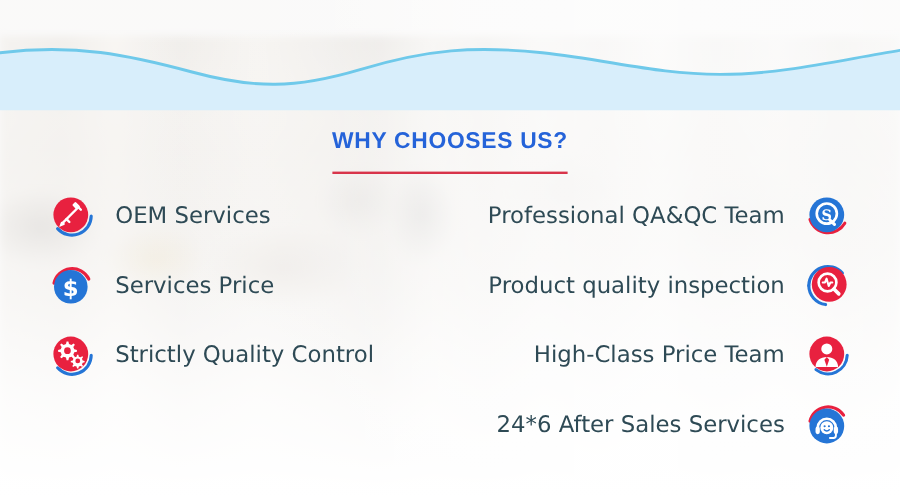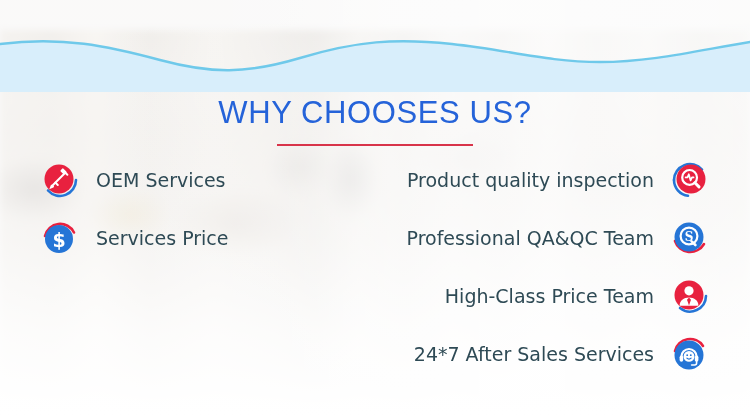--- a/index.html
+++ b/index.html
@@ -85,26 +85,26 @@
 
   
   .heading-wrap {
     position: absolute;
     left: 0;
     top: 92px;
     width: 750px;
     text-align: center;
   }
   .heading {
-    font-size: 31px;
-    font-weight: normal;
+    font-size: 19px;
+    font-weight: bold;
     letter-spacing: .6px;
     color: #2563d9;
     line-height: 1;
-    margin: 5px;
+    margin: 16px;
   }
   .heading-rule {
     width: 196px;
     height: 2px;
     background: #d8344a;
     margin: 16px auto 0;
   }
 
   
   .cols {
@@ -197,68 +197,83 @@
         <span class="badge">
           <svg width="44" height="44" viewBox="0 0 44 44">
             <path d="M7 20 A15.5 15.5 0 0 1 36 16.5" fill="none" stroke="#e8213f" stroke-width="2.6" stroke-linecap="round"></path>
             <circle cx="21" cy="23" r="14" fill="#2575d6"></circle>
             <text x="21" y="30.5" font-family="DejaVu Sans, sans-serif" font-size="19" font-weight="bold" fill="#ffffff" text-anchor="middle">$</text>
           </svg>
         </span>
         <span class="feature-label">Services Price</span>
       </div>
 
+      <div class="feature">
+        <span class="badge">
+          <svg width="44" height="44" viewBox="0 0 44 44">
+            <path d="M38 22 A16 16 0 0 1 10 32.5" fill="none" stroke="#2575d6" stroke-width="2.6" stroke-linecap="round"></path>
+            <circle cx="21" cy="21" r="14.5" fill="#e8213f"></circle>
+            <g fill="#ffffff">
+              <path d="M17.5 10.5 l1.5 0 .5 2.2 2 .8 1.8-1.3 1.1 1.1 -1.3 1.8 .8 2 2.2 .5 0 1.5 -2.2 .5 -.8 2 1.3 1.8 -1.1 1.1 -1.8-1.3 -2 .8 -.5 2.2 -1.5 0 -.5-2.2 -2-.8 -1.8 1.3 -1.1-1.1 1.3-1.8 -.8-2 -2.2-.5 0-1.5 2.2-.5 .8-2 -1.3-1.8 1.1-1.1 1.8 1.3 2-.8 z"></path>
+              <circle cx="18.2" cy="18.2" r="2.8" fill="#e8213f"></circle>
+              <path d="M26.2 21.6 l1.1 0 .4 1.6 1.5 .6 1.3-1 .8 .8 -1 1.3 .6 1.5 1.6 .4 0 1.1 -1.6 .4 -.6 1.5 1 1.3 -.8 .8 -1.3-1 -1.5 .6 -.4 1.6 -1.1 0 -.4-1.6 -1.5-.6 -1.3 1 -.8-.8 1-1.3 -.6-1.5 -1.6-.4 0-1.1 1.6-.4 .6-1.5 -1-1.3 .8-.8 1.3 1 1.5-.6 z"></path>
+              <circle cx="26.8" cy="26.8" r="2" fill="#e8213f"></circle>
+            </g>
+          </svg>
+        </span>
+        <span class="feature-label">Strictly Quality Control</span>
+      </div>
 
 
     </div>
 
     <div class="col col-right">
+
+      <div class="feature">
+        <span class="feature-label">Professional QA&amp;QC Team</span>
+        <span class="badge">
+          <svg width="44" height="44" viewBox="0 0 44 44">
+            <path d="M7 25 A16 16 0 0 0 36 28" fill="none" stroke="#e8213f" stroke-width="2.6" stroke-linecap="round"></path>
+            <circle cx="21" cy="21" r="14.5" fill="#2575d6"></circle>
+            <circle cx="21" cy="20" r="8.4" fill="none" stroke="#ffffff" stroke-width="2.2"></circle>
+            <path d="M23.6 25.4 L27.4 29" stroke="#ffffff" stroke-width="2.6" stroke-linecap="round"></path>
+            <text x="21" y="25" font-family="DejaVu Serif, serif" font-size="12" font-weight="bold" fill="#ffffff" text-anchor="middle">S</text>
+          </svg>
+        </span>
+      </div>
 
       <div class="feature">
         <span class="feature-label">Product quality inspection</span>
         <span class="badge">
           <svg width="44" height="44" viewBox="0 0 44 44">
             <path d="M6 22 A16 16 0 0 1 34 11.5" fill="none" stroke="#2575d6" stroke-width="2.6" stroke-linecap="round"></path>
             <path d="M6 22 A16 16 0 0 0 20 37.8" fill="none" stroke="#2575d6" stroke-width="2.6" stroke-linecap="round"></path>
             <circle cx="23" cy="21" r="14.5" fill="#e8213f"></circle>
             <circle cx="21.6" cy="19.4" r="7.4" fill="none" stroke="#ffffff" stroke-width="2.2"></circle>
             <path d="M17.6 19.4 h1.9 l1.3-3.2 1.8 6.2 1.4-3 h1.6" fill="none" stroke="#ffffff" stroke-width="1.7" stroke-linecap="round" stroke-linejoin="round"></path>
             <path d="M26.9 24.8 L31 28.9" stroke="#ffffff" stroke-width="3" stroke-linecap="round"></path>
           </svg>
         </span>
       </div>
 
       <div class="feature">
-        <span class="feature-label">Professional QA&amp;QC Team</span>
-        <span class="badge">
-          <svg width="44" height="44" viewBox="0 0 44 44">
-            <path d="M7 25 A16 16 0 0 0 36 28" fill="none" stroke="#e8213f" stroke-width="2.6" stroke-linecap="round"></path>
-            <circle cx="21" cy="21" r="14.5" fill="#2575d6"></circle>
-            <circle cx="21" cy="20" r="8.4" fill="none" stroke="#ffffff" stroke-width="2.2"></circle>
-            <path d="M23.6 25.4 L27.4 29" stroke="#ffffff" stroke-width="2.6" stroke-linecap="round"></path>
-            <text x="21" y="25" font-family="DejaVu Serif, serif" font-size="12" font-weight="bold" fill="#ffffff" text-anchor="middle">S</text>
-          </svg>
-        </span>
-      </div>
-
-      <div class="feature">
         <span class="feature-label">High-Class Price Team</span>
         <span class="badge">
           <svg width="44" height="44" viewBox="0 0 44 44">
             <path d="M38 22 A16 16 0 0 1 12 34" fill="none" stroke="#2575d6" stroke-width="2.6" stroke-linecap="round"></path>
             <circle cx="21" cy="21" r="14.5" fill="#e8213f"></circle>
             <circle cx="21" cy="16.8" r="4.6" fill="#ffffff"></circle>
             <path d="M11.6 31.8 c0-5.2 4.2-8.2 9.4-8.2 s9.4 3 9.4 8.2 z" fill="#ffffff"></path>
             <path d="M21 23.6 l-2 2.2 2 5.8 2-5.8 z" fill="#e8213f"></path>
           </svg>
         </span>
       </div>
 
       <div class="feature">
-        <span class="feature-label">24*7 After Sales Services</span>
+        <span class="feature-label">24*6 After Sales Services</span>
         <span class="badge">
           <svg width="44" height="44" viewBox="0 0 44 44">
             <path d="M7 19 A15.5 15.5 0 0 1 35 14" fill="none" stroke="#e8213f" stroke-width="2.6" stroke-linecap="round"></path>
             <circle cx="21" cy="23" r="14.5" fill="#2575d6"></circle>
             <path d="M13.4 24.6 a7.6 7.6 0 0 1 15.2 0" fill="none" stroke="#ffffff" stroke-width="2.2" stroke-linecap="round"></path>
             <rect x="11.6" y="23.4" width="3.6" height="6.4" rx="1.8" fill="#ffffff"></rect>
             <rect x="26.8" y="23.4" width="3.6" height="6.4" rx="1.8" fill="#ffffff"></rect>
             <path d="M28.6 29.4 v1.6 a2 2 0 0 1-2 2 h-3" fill="none" stroke="#ffffff" stroke-width="1.6" stroke-linecap="round"></path>
             <circle cx="21" cy="24.4" r="5.4" fill="#ffffff"></circle>
             <g fill="#2575d6">

